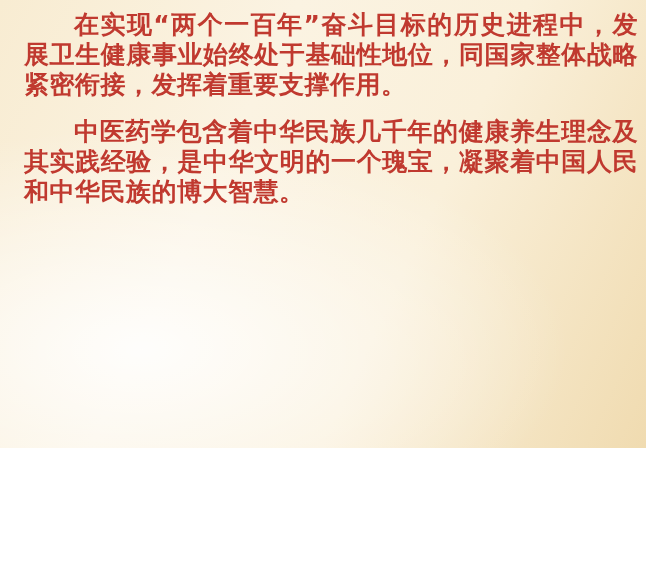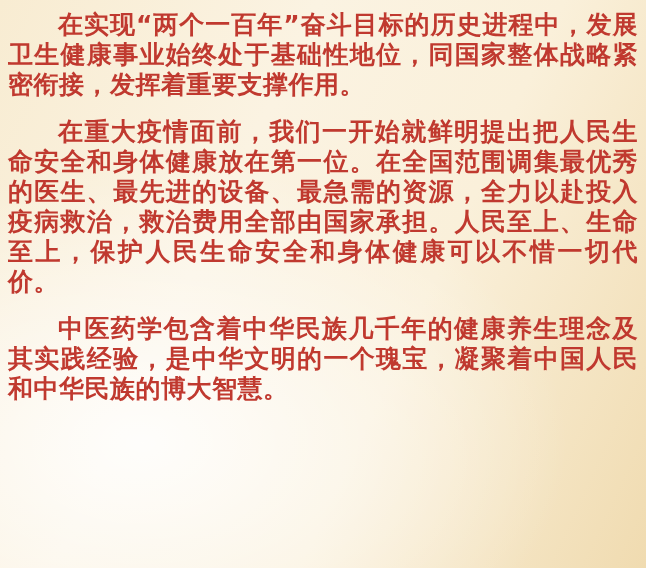--- a/index.html
+++ b/index.html
@@ -8,38 +8,37 @@
   }
   body {
     width: 646px;
     height: 568px;
     overflow: hidden;
     font-family: "DejaVu Sans", "Liberation Sans", sans-serif;
   }
   .quote-card {
     box-sizing: border-box;
     width: 646px;
-    height: 568px;
-    padding: 10px 8px 0 8px;
+    height: 448px;
+    padding: 10px 8px 0 24px;
     background:
       radial-gradient(120% 90% at 22% 78%, rgba(255,255,255,0.88) 0%, rgba(255,255,255,0) 55%),
       linear-gradient(115deg, #f8ecd2 0%, #fbf3e2 35%, #faf0da 62%, #f0dbb0 100%);
   }
   .quote-paragraph {
     margin: 0 0 17px 0;
     font-size: 25px;
     line-height: 30px;
     font-weight: bold;
     color: #c0392f;
     text-align: justify;
     text-indent: 2em;
     letter-spacing: 0.5px;
   }
 </style>
 </head>
 <body>
 
 <div class="quote-card">
   <p class="quote-paragraph">在实现“两个一百年”奋斗目标的历史进程中，发展卫生健康事业始终处于基础性地位，同国家整体战略紧密衔接，发挥着重要支撑作用。</p>
-  <p class="quote-paragraph">在重大疫情面前，我们一开始就鲜明提出把人民生命安全和身体健康放在第一位。在全国范围调集最优秀的医生、最先进的设备、最急需的资源，全力以赴投入疫病救治，救治费用全部由国家承担。人民至上、生命至上，保护人民生命安全和身体健康可以不惜一切代价。</p>
   <p class="quote-paragraph">中医药学包含着中华民族几千年的健康养生理念及其实践经验，是中华文明的一个瑰宝，凝聚着中国人民和中华民族的博大智慧。</p>
 
 </div>
 
 </body></html>

